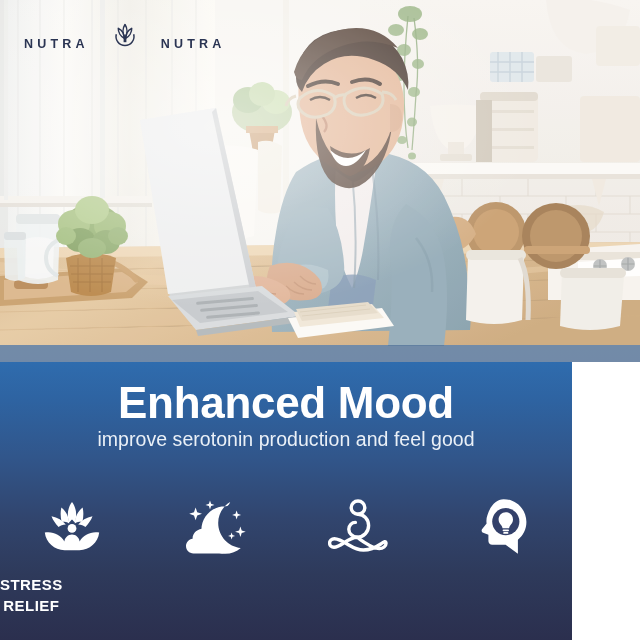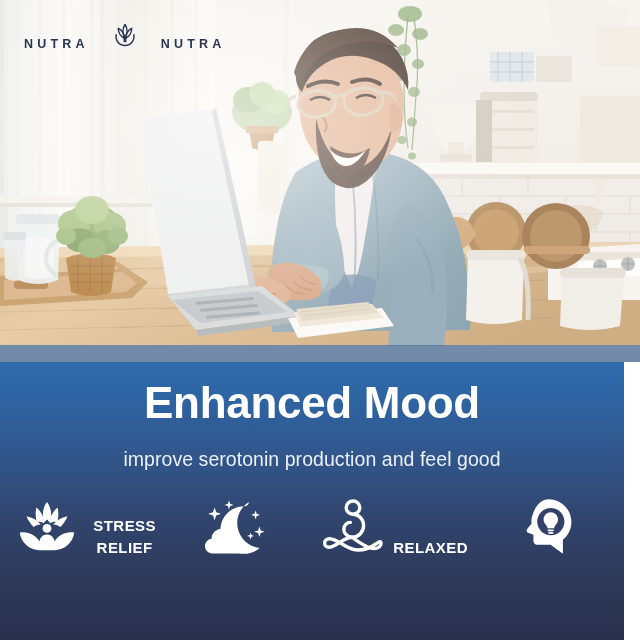--- a/index.html
+++ b/index.html
@@ -34,52 +34,52 @@
     z-index:9;
   }
   .logo-word{
     font-size:12.5px;font-weight:700;letter-spacing:4.2px;
     color:#2b3553;line-height:1;white-space:nowrap;
   }
   .logo-mark{width:26px;height:28px;display:block;flex:0 0 auto;}
 
   
   .panel{
-    position:absolute;left:0;top:362px;width:624px;height:278px;
+    position:absolute;left:0;top:362px;width:572px;height:278px;
     background:linear-gradient(180deg,#2f6cae 0%,#2e63a1 14%,#31568b 34%,#31456e 56%,#2e3a5b 76%,#2b2f4e 100%);
     overflow:hidden;
   }
 
   .headline{
     position:absolute;left:0;right:0;top:19px;
     text-align:center;
     color:#ffffff;
     font-size:44px;
     font-weight:700;
     letter-spacing:-0.3px;
     line-height:1;
   }
   .subhead{
-    position:absolute;left:0;right:0;top:88px;
+    position:absolute;left:0;right:0;top:68px;
     text-align:center;
     color:#eaf0f7;
     font-size:19.5px;
     font-weight:400;
     letter-spacing:0.05px;
     line-height:1;
   }
 
   
   .features{
     position:absolute;left:0;right:0;top:134px;
     display:flex;
   }
   .feature{
     flex:1 1 0;
-    display:flex;flex-direction:row;align-items:flex-end;
+    display:flex;flex-direction:column;align-items:flex-start;
   }
   .feature-icon{
     height:62px;width:100%;
     display:flex;align-items:center;justify-content:center;
   }
   .feature-icon svg{display:block;}
   .feature-label{
     margin-top:16px;
     text-align:center;
     color:#ffffff;
@@ -494,21 +494,20 @@
         <div class="feature-icon">
           <svg width="60" height="58" viewBox="0 0 60 58" xmlns="http://www.w3.org/2000/svg" aria-hidden="true">
             <g fill="none" stroke="#ffffff" stroke-width="3.4" stroke-linecap="round" stroke-linejoin="round">
               <path d="M30 3 C33.8 3 36.8 6 36.8 9.6 C36.8 13.2 33.8 16.2 30 16.2 C26.2 16.2 23.2 13.2 23.2 9.6 C23.2 6 26.2 3 30 3 Z"></path>
               <path d="M30 16.2 C36 16.2 40.6 21.4 40.6 27.6 C40.6 34 35.6 39.2 29.4 39.2 C24.6 39.2 20.8 35.6 20.8 31.2 C20.8 27.4 23.8 24.4 27.4 24.4"></path>
               <path d="M29.4 39.2 C24.6 39.2 20 42 15.6 45 C11.8 47.6 8.6 49.2 6 49.2 C3.4 49.2 1.6 47.4 1.6 45 C1.6 42.6 3.6 40.8 6.4 40.8 C10.6 40.8 15.2 43.6 20.8 47 C25.6 49.9 30.4 52 35.4 52 C42.6 52 48.4 49 52.8 46 C56 43.8 57.8 42.4 58 45.2 C58.2 48.2 55 50.6 51.2 50.6 C46.4 50.6 41.4 47.6 36.4 44.4 C33.6 42.6 31.4 41 29.4 39.2 Z"></path>
             </g>
           </svg>
         </div>
         <div class="feature-label">
-          <span>RELAXED</span>
         </div>
       </div>
 
       <div class="feature">
         <div class="feature-icon">
           <svg width="58" height="58" viewBox="0 0 58 58" xmlns="http://www.w3.org/2000/svg" aria-hidden="true">
             <g fill="#ffffff">
               <path d="M31.6 1.2 C44.2 1.2 54.4 11.4 54.4 24 C54.4 31.2 51.1 37.6 45.9 41.8 L45.9 55.8 L33.6 46.8 L20.2 46.8 C18.1 46.8 16.4 45.1 16.4 43 L16.4 36.8 L11.2 34.8 C9.6 34.2 9.1 32.2 10.2 30.9 L14.6 25.6 C14.2 22.8 14.4 20 15.4 17.2 C18.1 8 24.2 1.2 31.6 1.2 Z"></path>
             </g>
             <g fill="none" stroke="#2f3a5c" stroke-width="0">

